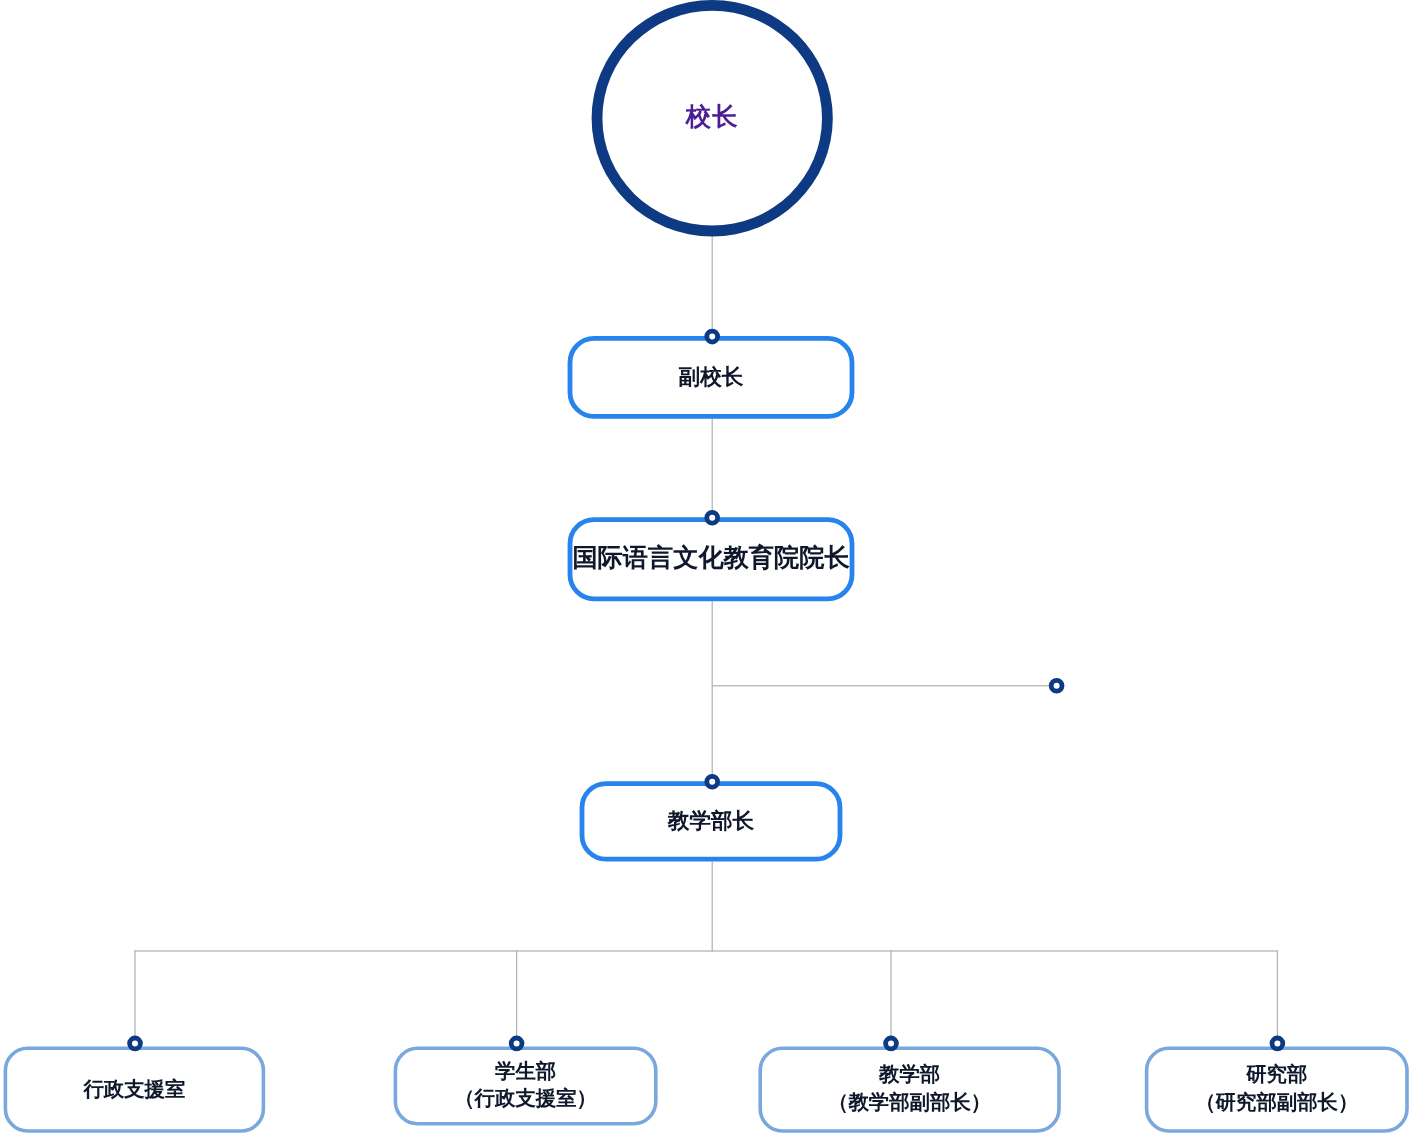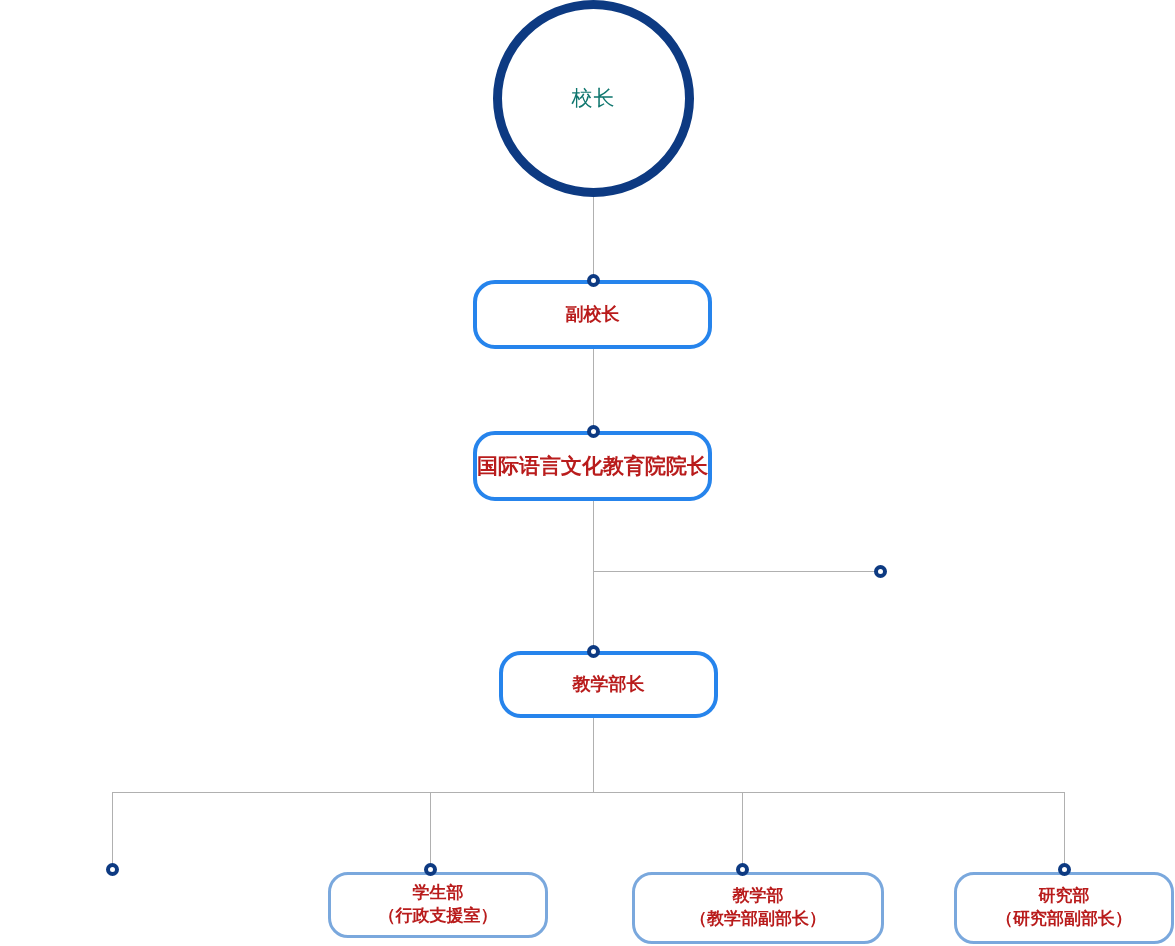--- a/index.html
+++ b/index.html
@@ -44,42 +44,42 @@
     box-sizing: border-box;
     border-radius: 50%;
     border: 9px solid #0d3a82;
     background: #ffffff;
     display: flex;
     align-items: center;
     justify-content: center;
     z-index: 3;
   }
   .circle-node .node-text {
-    color: #0f766e;
+    color: #4c1d95;
     font-size: 21px;
-    font-weight: 400;
+    font-weight: 700;
     letter-spacing: 1px;
     line-height: 1.25;
     text-align: right;
   }
 
   
   .box-node {
     position: absolute;
     box-sizing: border-box;
     background: #ffffff;
     border: 4px solid #2684ec;
     border-radius: 22px;
     display: flex;
     align-items: center;
     justify-content: center;
     z-index: 3;
   }
   .box-node .node-text {
-    color: #b91c1c;
+    color: #0f172a;
     font-size: 18px;
     font-weight: 700;
     line-height: 1.35;
     text-align: center;
     white-space: nowrap;
   }
   .box-node.wide .node-text {
     font-size: 21px;
   }
 
@@ -128,25 +128,31 @@
   </div>
 
   <div class="dot" style="left:587px; top:425px;"></div>
   <div class="box-node wide" style="left:473px; top:431px; width:239px; height:70px;">
     <span class="node-text">国际语言文化教育院院长</span>
   </div>
 
   <div class="dot" style="left:874px; top:565px;"></div>
 
   <div class="dot" style="left:587px; top:645px;"></div>
-  <div class="box-node" style="left:483px; top:651px; width:219px; height:67px;margin-left:16px;">
+  <div class="box-node" style="left:483px; top:651px; width:219px; height:67px;">
     <span class="node-text">教学部长</span>
   </div>
 
   <div class="dot" style="left:106px; top:863px;"></div>
+  <div class="box-node leaf" style="left:3px; top:872px; width:218px; height:72px;">
+    <span class="node-text">
+      <span>行政支援室</span>
+      <span class="sub"></span>
+    </span>
+  </div>
 
   <div class="dot" style="left:424px; top:863px;"></div>
   <div class="box-node leaf" style="left:328px; top:872px; width:220px; height:66px;">
     <span class="node-text">
       <span>学生部</span>
       <span class="sub">（行政支援室）</span>
     </span>
   </div>
 
   <div class="dot" style="left:736px; top:863px;"></div>

